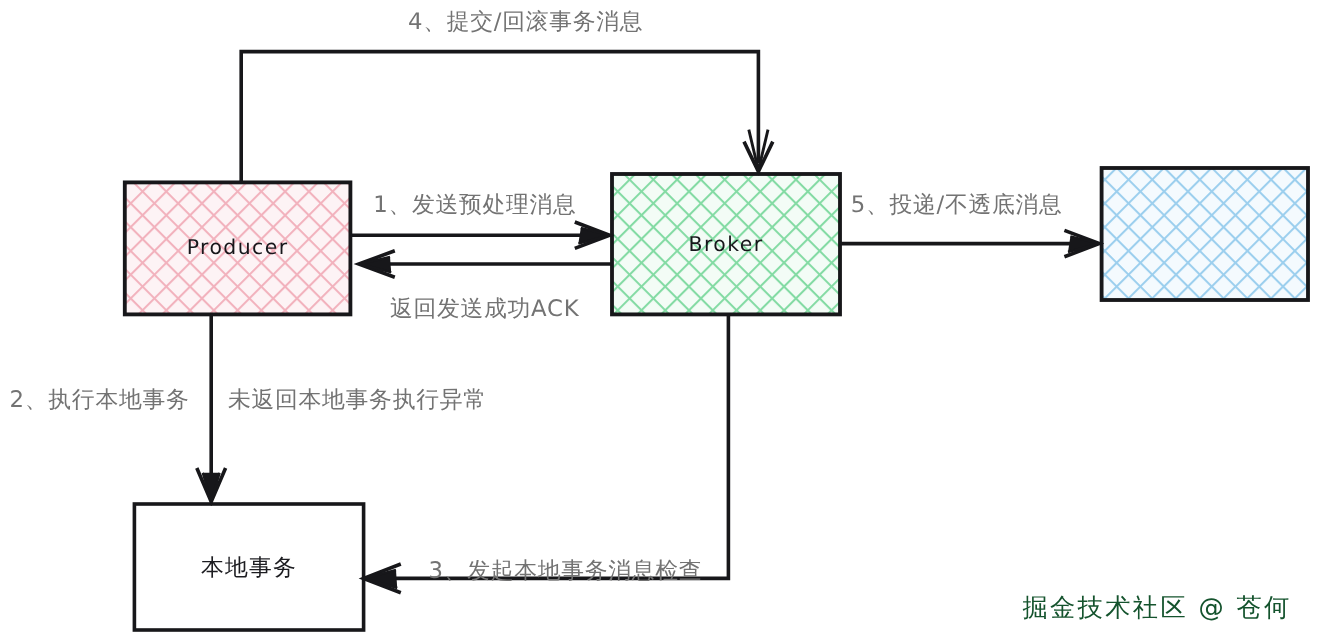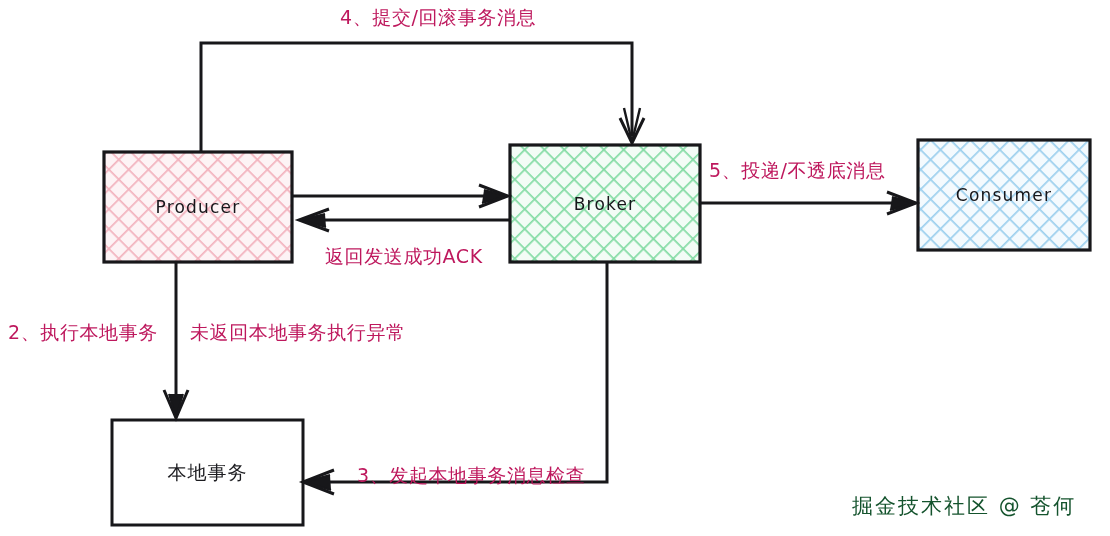--- a/index.html
+++ b/index.html
@@ -43,21 +43,21 @@
   }
   .node-label.cn {
     font-family: Liberation Mono, monospace;
     font-size: 19px;
     letter-spacing: 1px;
     color: #1c1c20;
   }
   .edge-label {
     position: absolute;
     white-space: nowrap;
-    color: #be185d;
+    color: #737373;
     font-size: 19px;
     letter-spacing: 0.6px;
     font-family: "DejaVu Sans", "Liberation Sans", sans-serif;
   }
   .watermark {
     position: absolute;
     white-space: nowrap;
     color: #14532d;
     font-size: 21px;
     letter-spacing: 2px;
@@ -137,29 +137,27 @@
       <path d="M 330 475 L 304 482 L 331 490" fill="#17171a" stroke="#17171a" stroke-width="2"></path>
     </g>
   </svg>
 
   <div class="node-label en" style="left:104px; top:152px; width:188px; height:110px;">
     <span>Producer</span>
   </div>
   <div class="node-label en" style="left:510px; top:145px; width:190px; height:117px;">
     <span>Broker</span>
   </div>
-  <div class="node-label en" style="left:918px; top:140px; width:172px; height:110px;">
-    <span>Consumer</span>
-  </div>
   <div class="node-label cn" style="left:112px; top:420px; width:191px; height:105px;">
     <span>本地事务</span>
   </div>
 
   <div class="edge-label" style="left:340px; top:5px;">4、提交/回滚事务消息</div>
 
+  <div class="edge-label" style="left:311px; top:158px;">1、发送预处理消息</div>
 
   <div class="edge-label" style="left:325px; top:244px;">返回发送成功ACK</div>
 
   <div class="edge-label" style="left:709px; top:158px;">5、投递/不透底消息</div>
 
   <div class="edge-label" style="left:8px; top:320px;">2、执行本地事务</div>
 
   <div class="edge-label" style="left:190px; top:320px;">未返回本地事务执行异常</div>
 
   <div class="edge-label" style="left:357px; top:443px;margin-top:20px;">3、发起本地事务消息检查</div>

